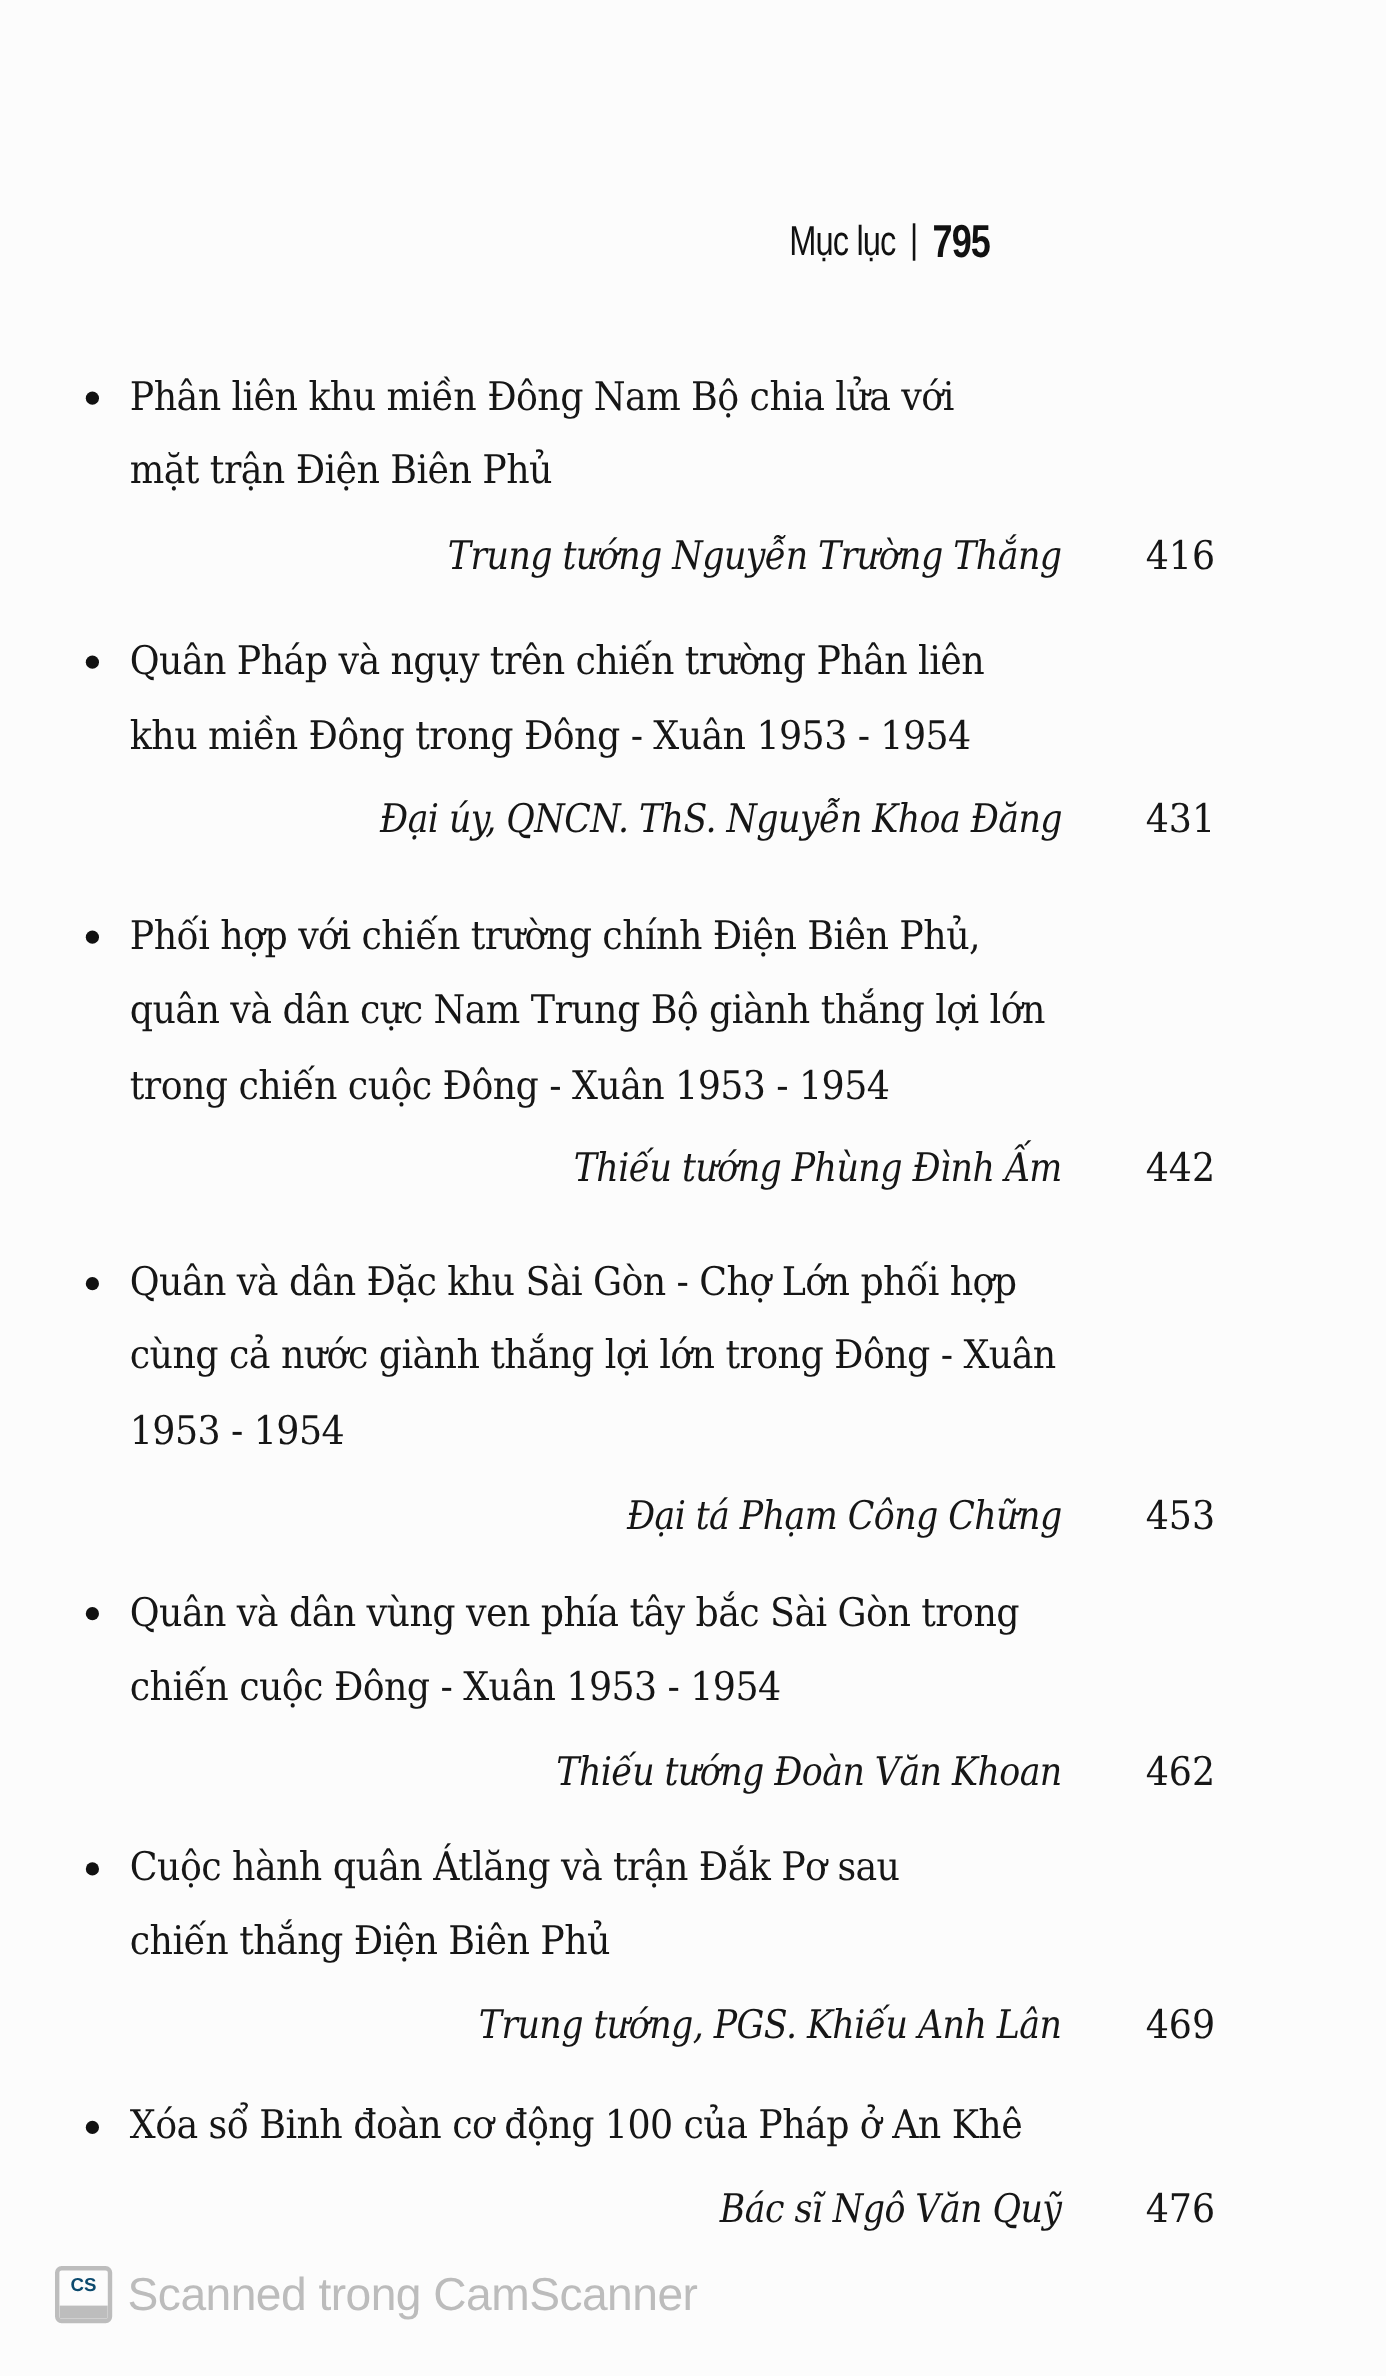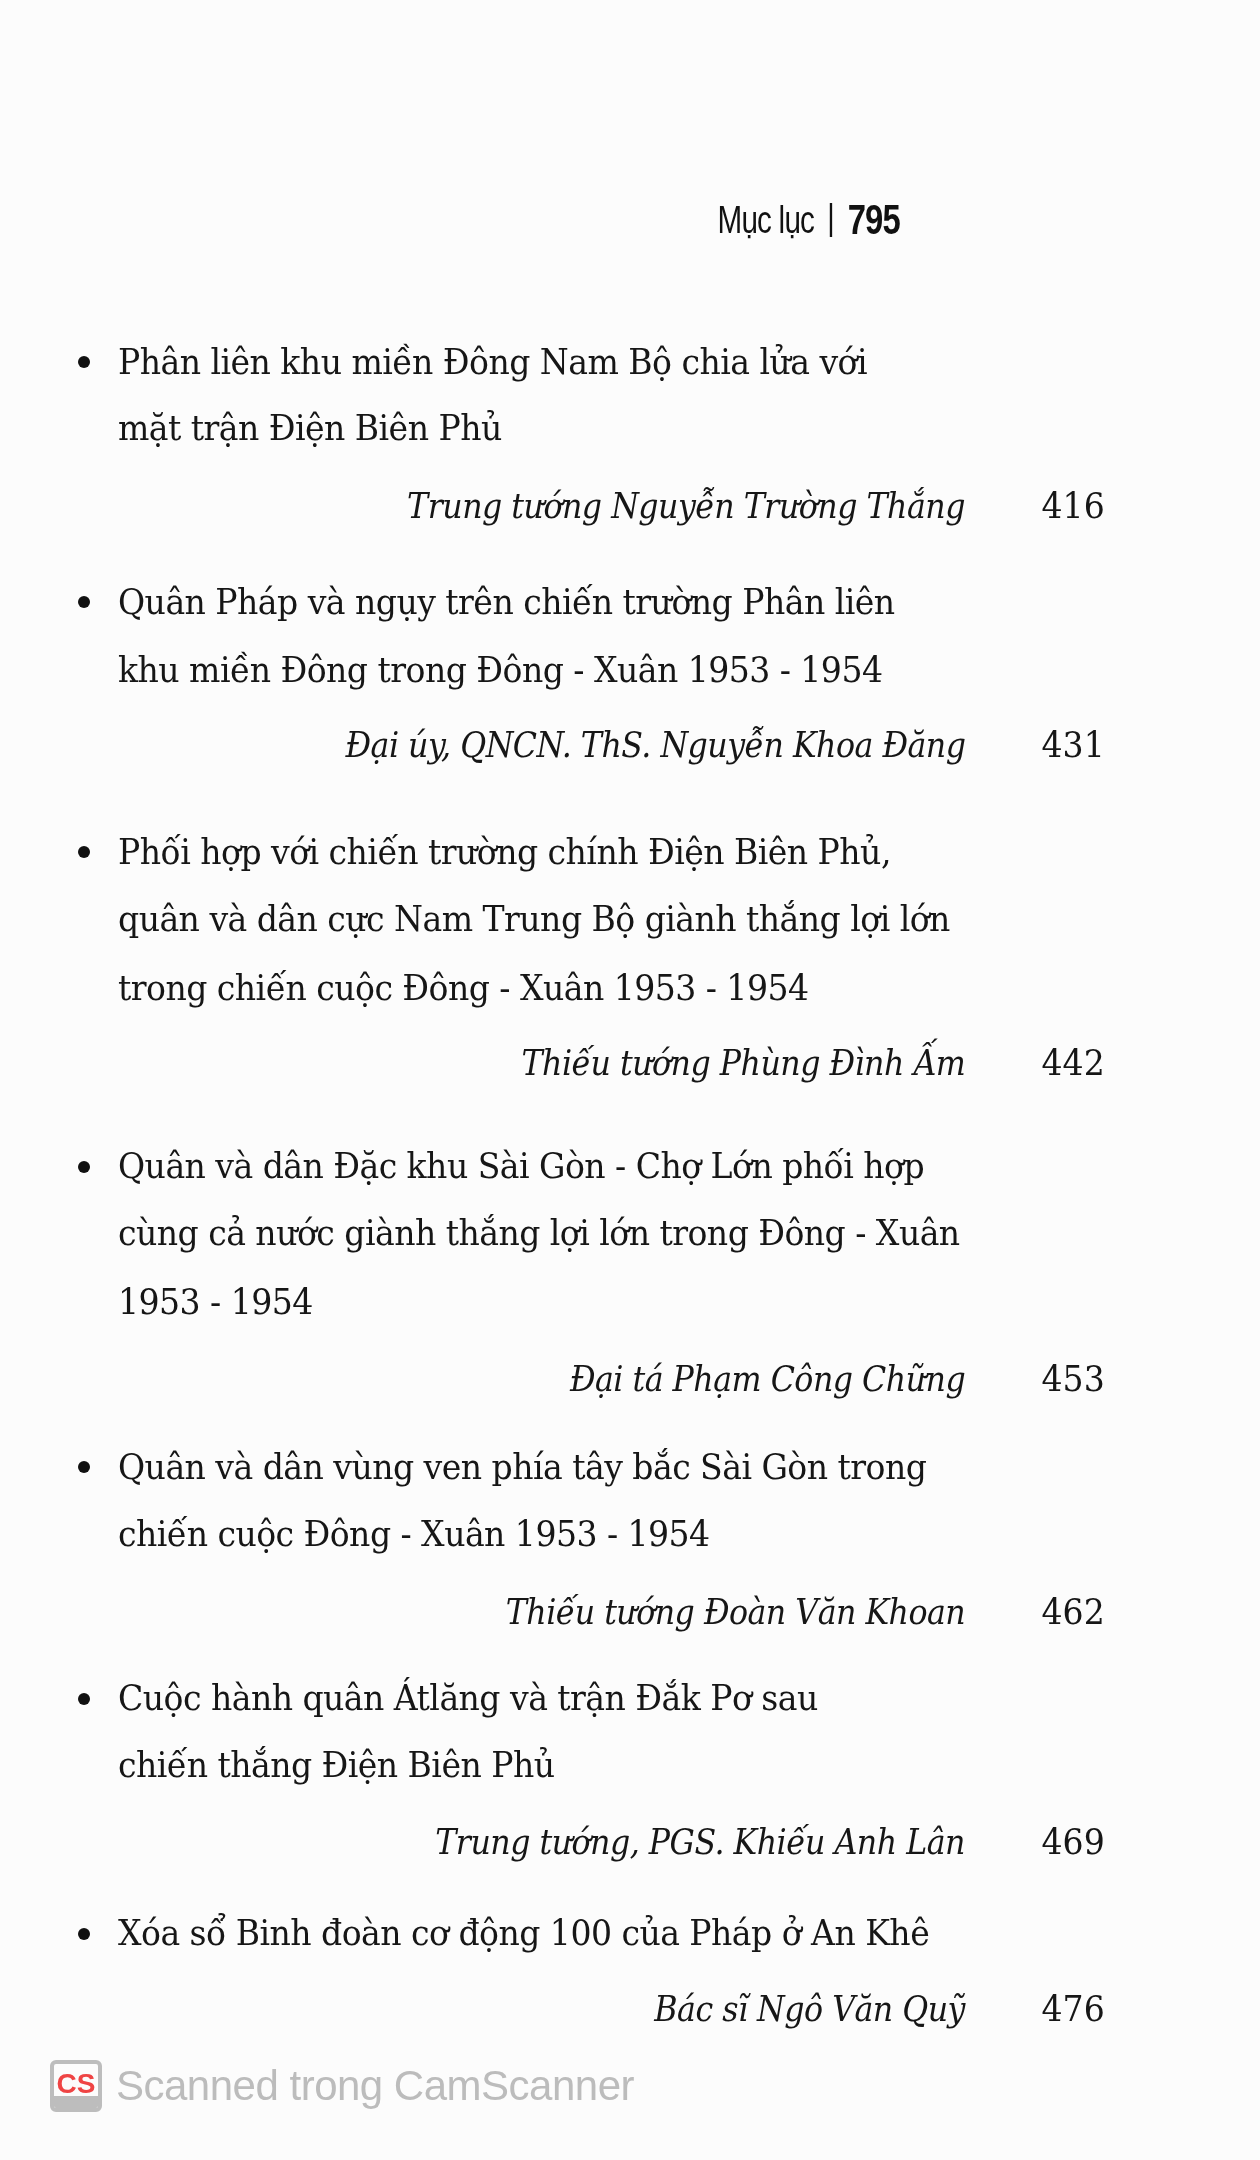--- a/index.html
+++ b/index.html
@@ -102,22 +102,22 @@
       width: 52px;
       height: 52px;
       border: 4px solid #bdbdbd;
       border-radius: 6px;
       box-sizing: border-box;
       display: flex;
       align-items: flex-start;
       justify-content: center;
       font-family: "Liberation Sans", "DejaVu Sans", sans-serif;
       font-weight: bold;
-      font-size: 28px;
-      color: #ef4444;
+      font-size: 17px;
+      color: #0c4a6e;
       padding-top: 4px;
       position: relative;
       overflow: hidden;
     }
     .watermark .logo::after {
       content: "";
       position: absolute;
       left: 0; right: 0; bottom: 0;
       height: 12px;
       background: #bdbdbd;

